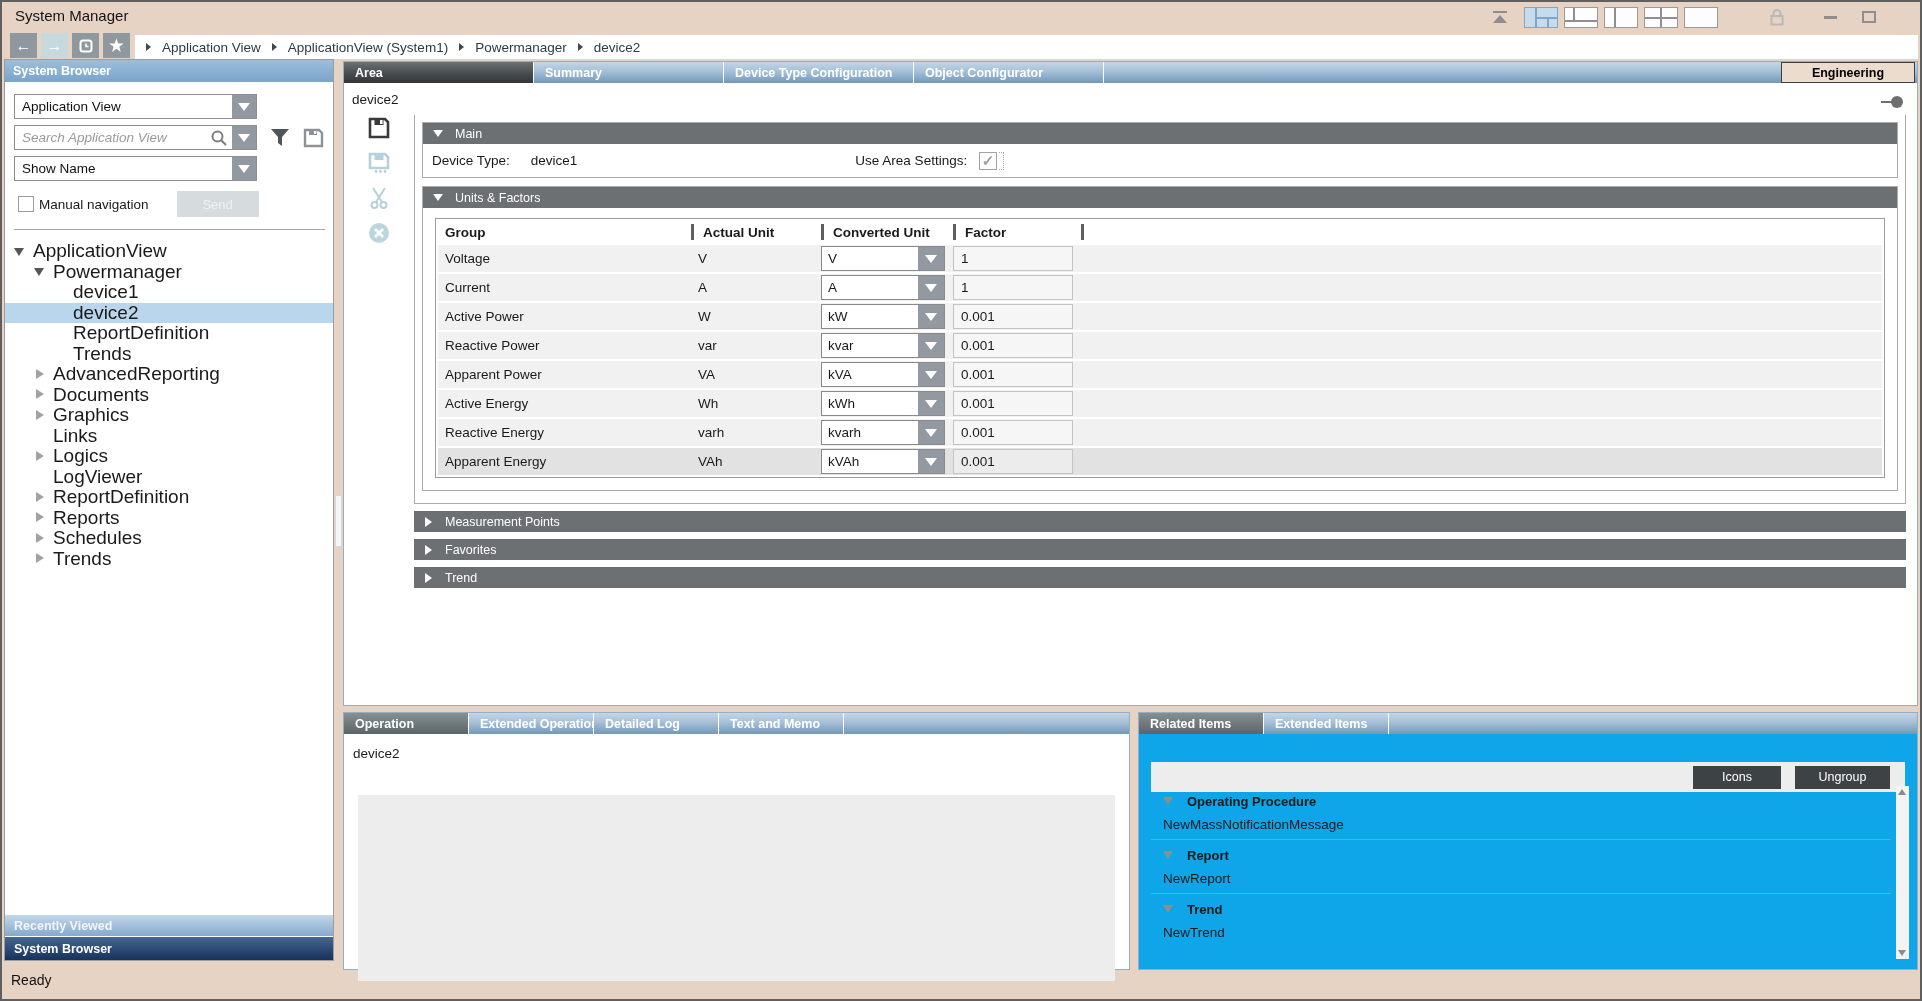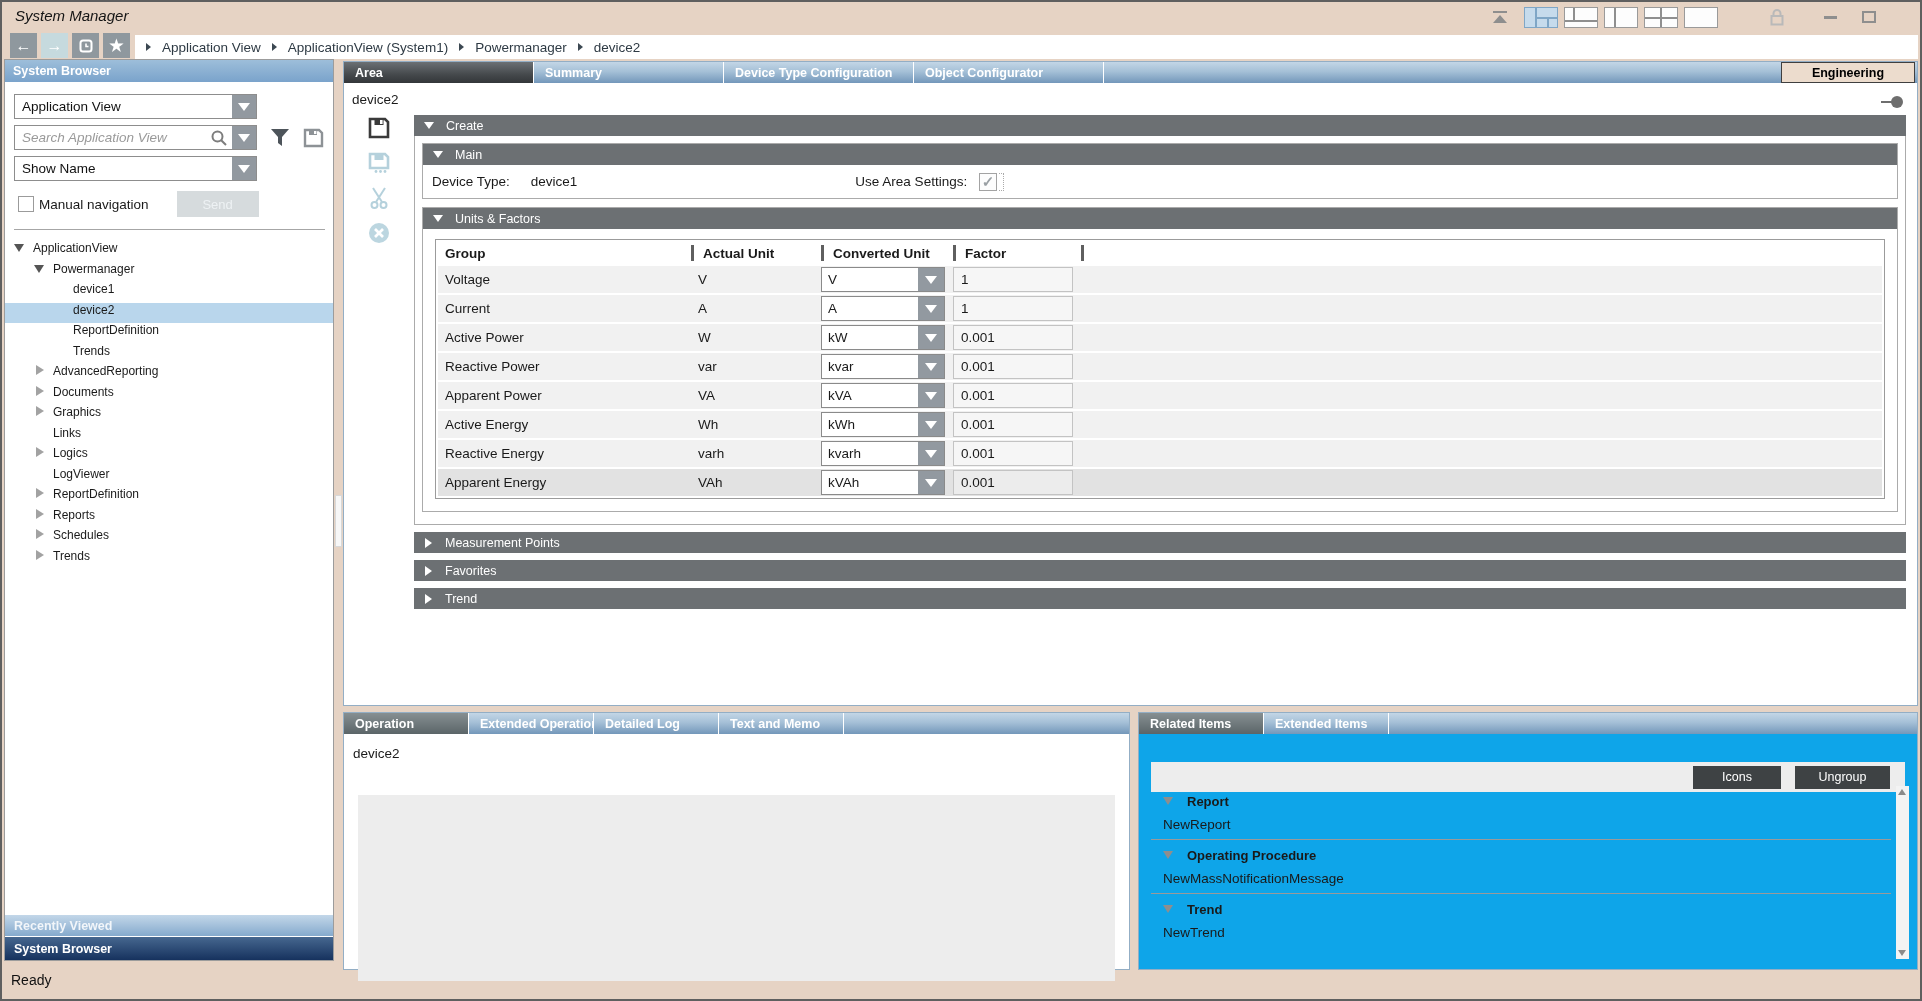--- a/index.html
+++ b/index.html
@@ -6,21 +6,21 @@
   html,body { background:#b0a89f; }
   body { font-family:"Liberation Sans", sans-serif; }
 
   .window{
     position:relative; width:1922px; height:1001px;
     background:#e6d3c4; border:2px solid #5f5f5f; overflow:hidden;
     color:#1a1a1a;
   }
 
   
-  .titlebar{ position:absolute; left:0; top:0; right:2px; height:28px;font-style:italic; }
+  .titlebar{ position:absolute; left:0; top:0; right:2px; height:28px; }
   .title-text{ position:absolute; left:13px; top:5px; font-size:15px; color:#141414; }
   .tb-icons{ position:absolute; right:42px; top:4px; display:flex; align-items:center; height:22px; }
   .collapse-ic{ width:16px; height:14px; position:relative; margin-right:16px; }
   .collapse-ic::before{ content:""; position:absolute; left:1px; top:1px; width:14px; height:2px; background:#8e8e8e; }
   .collapse-ic::after{ content:""; position:absolute; left:1px; top:5px;
     border-left:7px solid transparent; border-right:7px solid transparent; border-bottom:8px solid #8e8e8e; }
   .layout-btns{ display:flex; gap:6px; margin-right:52px; }
   .lb{ width:34px; height:21px; background:#fdfdfd; border:1px solid #9a9a9a; position:relative;
        background-repeat:no-repeat; cursor:default; }
   .lb.selected{ background-color:#c6dbec; border-color:#7fa6c6; }
@@ -68,21 +68,21 @@
   .sb-combo .ph{ color:#9a9a9a; font-style:italic; }
   .mag{ width:20px; flex:none; margin-right:2px; }
   .side-ic{ margin-left:13px; flex:none; }
   .manual-row{ display:flex; align-items:center; margin-top:10px; padding-left:4px; }
   .cb{ width:16px; height:16px; border:1px solid #9b9b9b; background:#fff; flex:none; }
   .manual-label{ font-size:13.5px; margin-left:5px; }
   .send-btn{ width:82px; height:26px; background:#d6dbdd; color:#eef2f4; font-size:13px; border:none; margin-left:28px;
              display:flex; align-items:center; justify-content:center; }
   .sb-sep{ height:1px; background:#a6a6a6; margin-top:12px; }
   .tree{ flex:1; overflow:hidden; padding-top:7px; }
-  .tree-item{ height:20.5px; display:flex; font-size:12px; cursor:default; }
+  .tree-item{ height:20.5px; display:flex; align-items:center; font-size:19px; cursor:default; }
   .tree-item.selected{ background:#b9d6ec; }
   .twisty{ width:13px; height:13px; position:relative; margin-right:7px; flex:none; }
   .twisty.expanded::before{ content:""; position:absolute; left:1px; top:3px;
     border-left:5.5px solid transparent; border-right:5.5px solid transparent; border-top:8px solid #555; }
   .twisty.collapsed::before{ content:""; position:absolute; left:3px; top:1px;
     border-top:5.5px solid transparent; border-bottom:5.5px solid transparent; border-left:8px solid #a2a2a2; }
   .sb-bottom{ flex:none; }
   .sb-bar{ height:22px; display:flex; align-items:center; padding-left:9px; color:#fff; font-size:12.5px;
            border-top:1px solid #fff; }
   .sb-bar.recent{ background:linear-gradient(180deg,#c3d7e9,#85aacd); font-weight:bold; color:#f2f6fa; }
@@ -421,24 +421,20 @@
           <svg width="22" height="22" viewBox="0 0 22 22">
             <circle cx="11" cy="11" r="10" fill="#bcd6e0"></circle>
             <line x1="7" y1="7" x2="15" y2="15" stroke="#fff" stroke-width="2.6"></line>
             <line x1="15" y1="7" x2="7" y2="15" stroke="#fff" stroke-width="2.6"></line>
           </svg>
         </span>
       </div>
 
       <div class="sections">
 
-        <div class="sec-header">
-          <span class="sec-tri-down"></span>
-          <span>Create</span>
-        </div>
         <div class="create-body">
 
           <div class="inner-box">
             <div class="sec-header">
               <span class="sec-tri-down"></span>
               <span>Main</span>
             </div>
             <div class="main-row">
               <span class="dt-label">Device Type:</span>
               <span class="dt-value">device1</span>
@@ -621,36 +617,36 @@
     <div class="rel-content">
       <div class="rel-toolbar">
         <button class="dk-btn">Icons</button>
         <button class="dk-btn w2">Ungroup</button>
       </div>
       <div class="rel-list">
 
       <div class="rel-group">
             <div class="rel-header">
               <span class="rel-twisty"></span>
+              <span class="rel-title">Operating Procedure</span>
+            </div>
+            <div class="rel-item">NewMassNotificationMessage</div>
+            <div class="rel-sep"></div>
+          </div>
+          <div class="rel-group">
+            <div class="rel-header">
+              <span class="rel-twisty"></span>
               <span class="rel-title">Report</span>
             </div>
             <div class="rel-item">NewReport</div>
             <div class="rel-sep"></div>
           </div>
           <div class="rel-group">
             <div class="rel-header">
               <span class="rel-twisty"></span>
-              <span class="rel-title">Operating Procedure</span>
-            </div>
-            <div class="rel-item">NewMassNotificationMessage</div>
-            <div class="rel-sep"></div>
-          </div>
-          <div class="rel-group">
-            <div class="rel-header">
-              <span class="rel-twisty"></span>
               <span class="rel-title">Trend</span>
             </div>
             <div class="rel-item">NewTrend</div>
 
           </div>
         </div>
       <div class="rel-scroll">
         <span class="scroll-arrow up"></span>
         <span class="scroll-arrow down"></span>
       </div>

